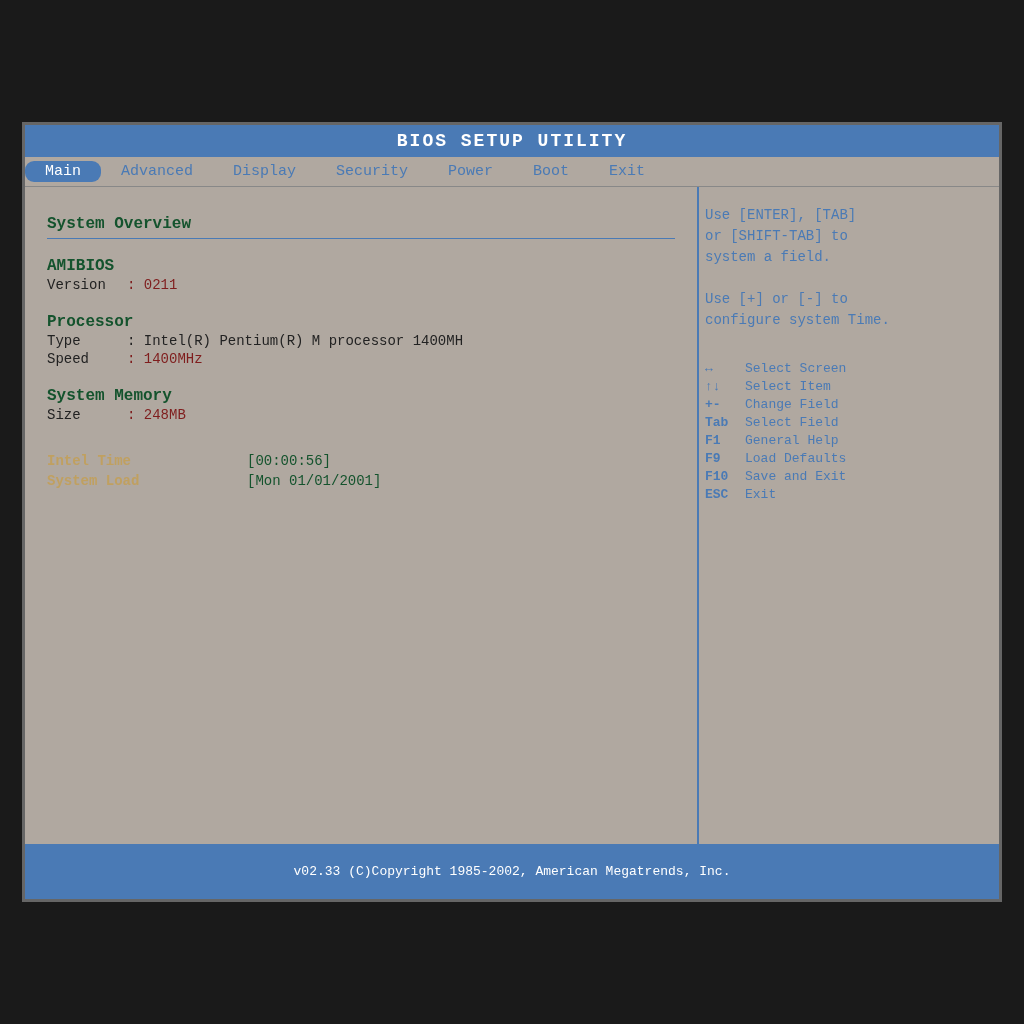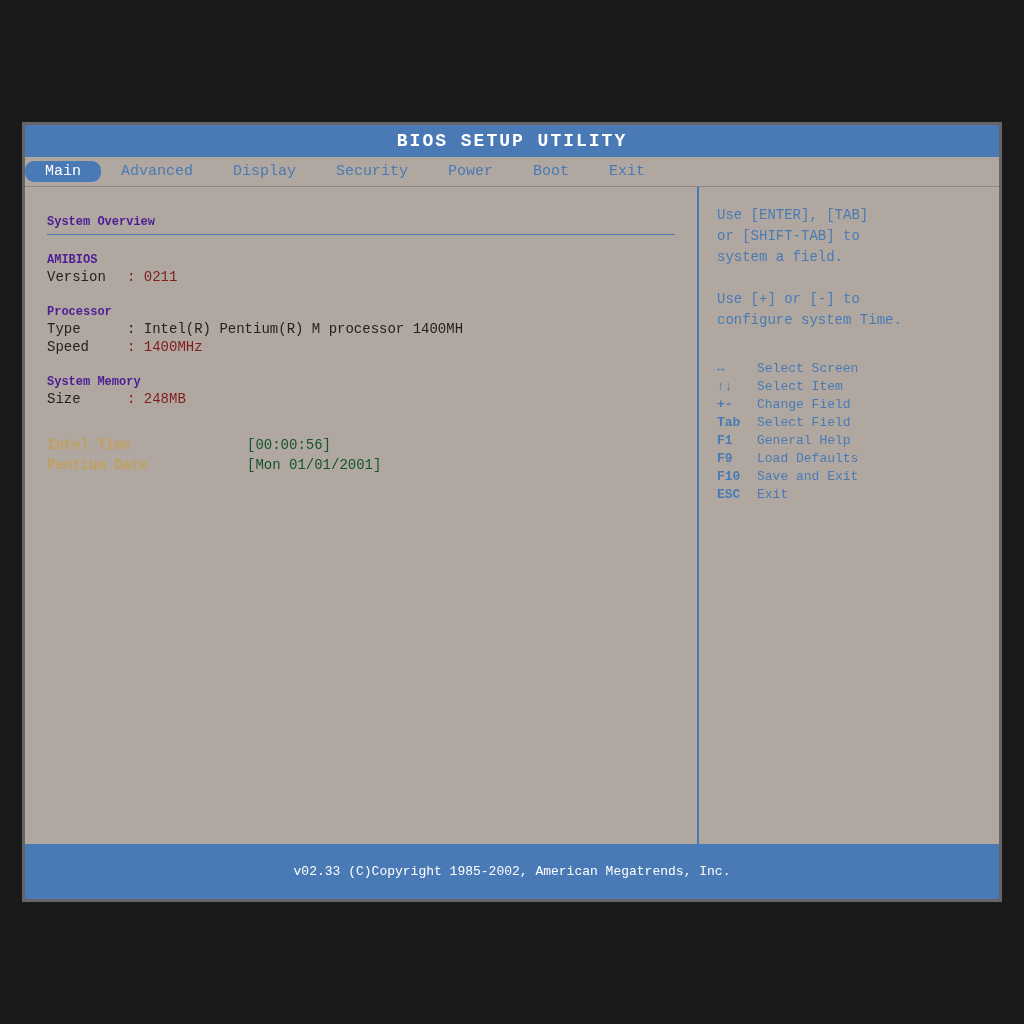--- a/index.html
+++ b/index.html
@@ -57,28 +57,28 @@
     #left-panel {
       flex: 1;
       padding: 18px 22px;
       border-right: 2px solid #4a7ab5;
       display: flex;
       flex-direction: column;
       gap: 0;
     }
     #right-panel {
       width: 300px;
-      padding: 18px 18px;
+      padding: 18px 6px;
       display: flex;
       flex-direction: column;
       gap: 0;
     }
     .section-title {
-      color: #4c1d95;
-      font-size: 12px;
+      color: #14532d;
+      font-size: 16px;
       font-weight: bold;
       margin-bottom: 2px;
       margin-top: 10px;
     }
     .section-divider {
       border: none;
       border-top: 1px solid #4a7ab5;
       margin: 3px 0 8px 0;
     }
     .info-row {
@@ -206,21 +206,21 @@
         <span class="info-label">Size</span>
         <span class="info-value">: 248MB</span>
       </div>
 
       <div style="margin-top: 28px;">
         <div class="time-row">
           <span class="time-label-col highlight-label">Intel Time</span>
           <span class="time-value-col">[00:00:56]</span>
         </div>
         <div class="time-row">
-          <span class="time-label-col highlight-label">Pentium Date</span>
+          <span class="time-label-col highlight-label">System Load</span>
           <span class="time-value-col">[Mon 01/01/2001]</span>
         </div>
       </div>
     </div>
 
     <div id="right-panel">
       <div class="help-text">
         <span>Use [ENTER], [TAB]</span><br>
         <span>or [SHIFT-TAB] to</span><br>
         <span>system a field.</span>

